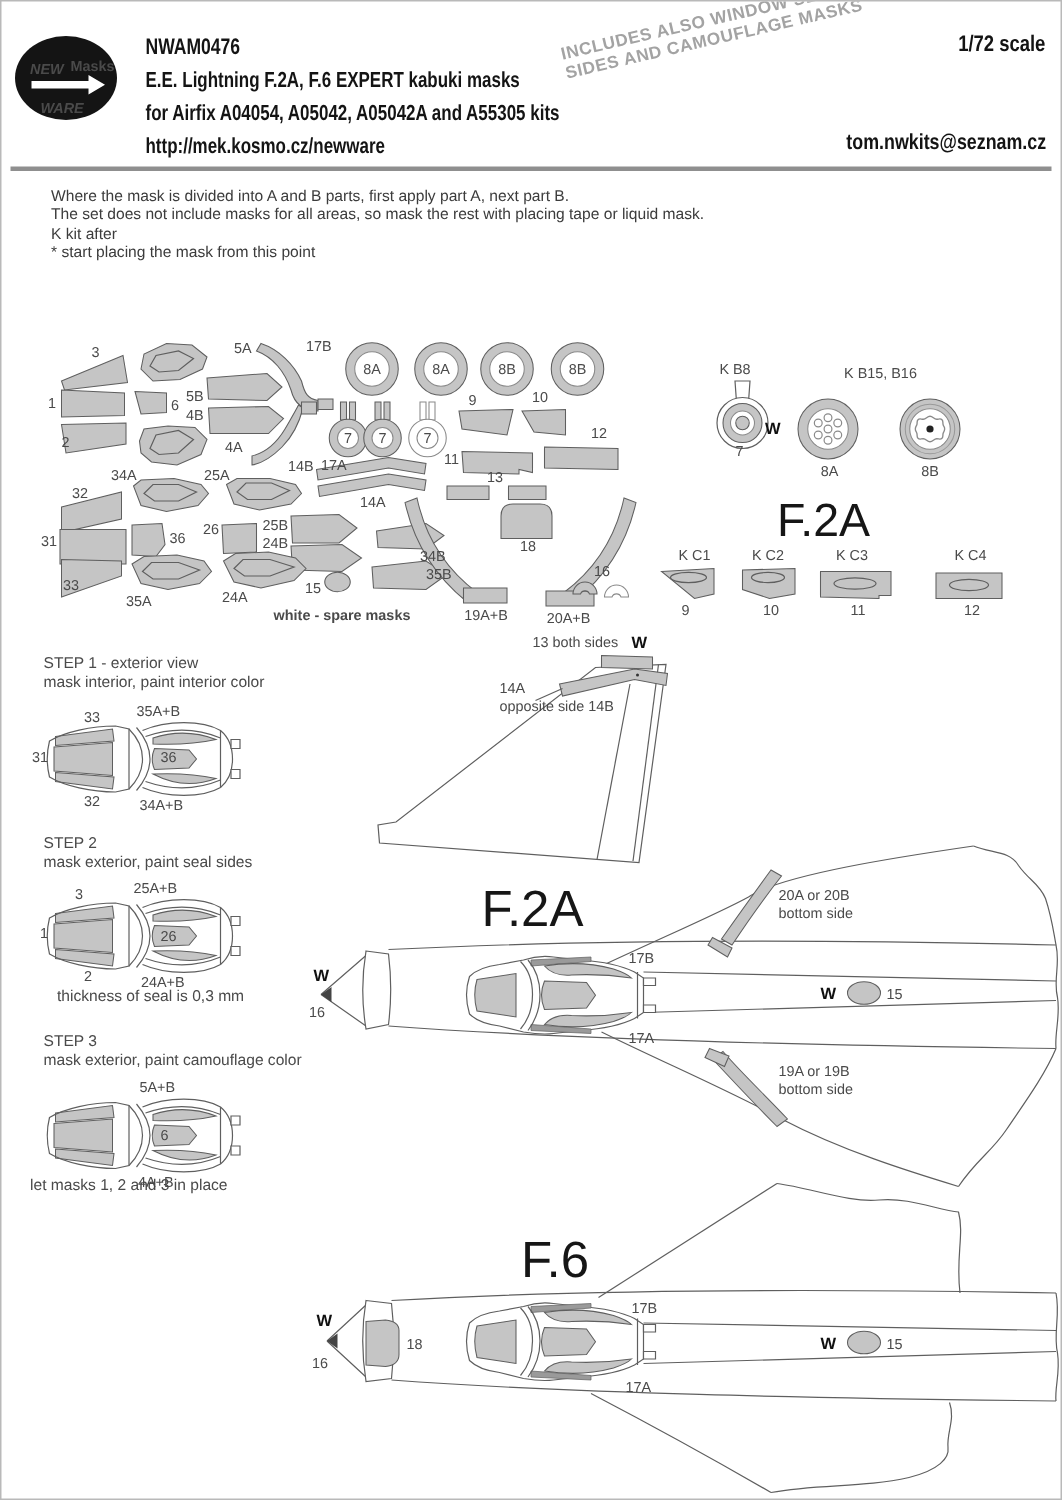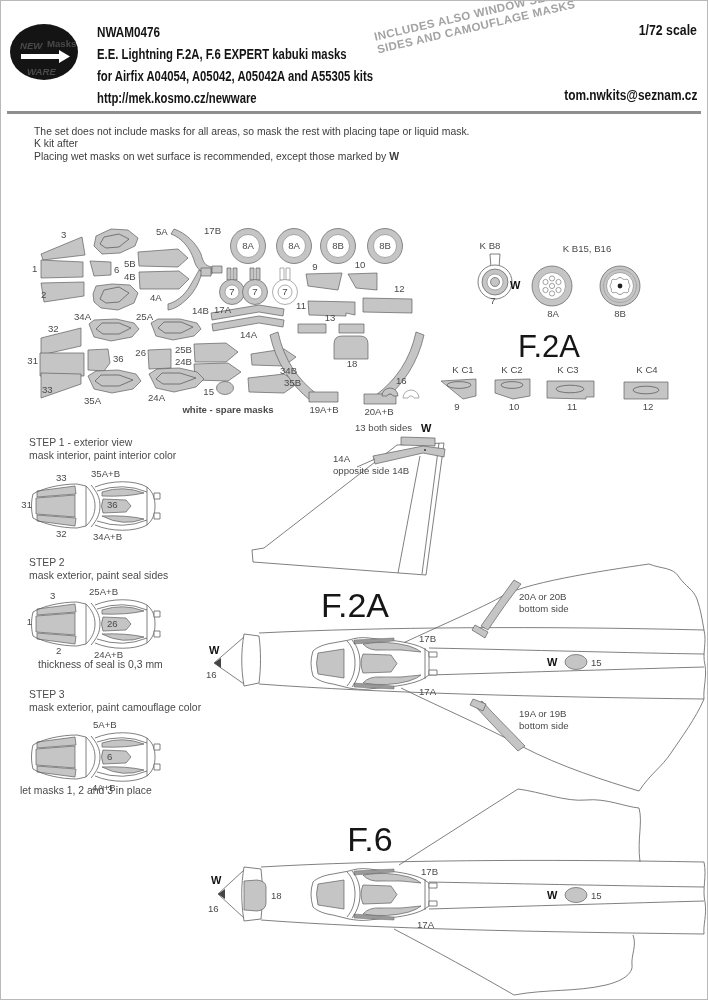--- a/index.html
+++ b/index.html
@@ -47,23 +47,24 @@
     <div class="note">INCLUDES ALSO WINDOW SEAL, INNER</div>
     <div class="note">SIDES AND CAMOUFLAGE MASKS</div>
   </div>
 
   <div class="abs hcondR" style="right:10px;top:20px;font-size:15px">1/72 scale</div>
   <div class="abs hcondR" style="right:10px;top:86px;font-size:14.5px">tom.nwkits@seznam.cz</div>
 
   <div class="abs divider" style="left:6px;top:110px;width:694px"></div>
 
   <div class="abs body-t" style="left:33px;top:125px">
+    <div>Where the mask is divided into A and B parts, first apply part A, next part B.</div>
     <div>The set does not include masks for all areas, so mask the rest with placing tape or liquid mask.</div>
     <div>K kit after</div>
-    <div><span>Placing wet masks on wet surface is recommended, except those marked by </span><b>W</b></div>
+    <div>*  start placing the mask from this point</div>
   </div>
 
   <svg class="abs" style="left:15px;top:215px" width="690" height="205" viewBox="0 0 690 205">
 
     <path class="m" d="M25,38 L66,21 L69,39 L27,44 Z"></path>
     <path class="m" d="M78,30 L80,20 L95,13 L112,14 L122,22 L119,30 L104,37 L86,38 Z"></path>
     <path class="ln" d="M84,28 L88,21 L103,18 L113,23 L103,31 L90,32 Z"></path>
     <path class="m" d="M158,13 C170,17 180,27 185,38 C187,46 189,50 196,51 L196,58 C185,58 180,52 178,44 C174,32 166,22 155,18 Z"></path>
     <path class="m" d="M196,50 L206,50 L206,57 L196,57 Z"></path>
     <g>

